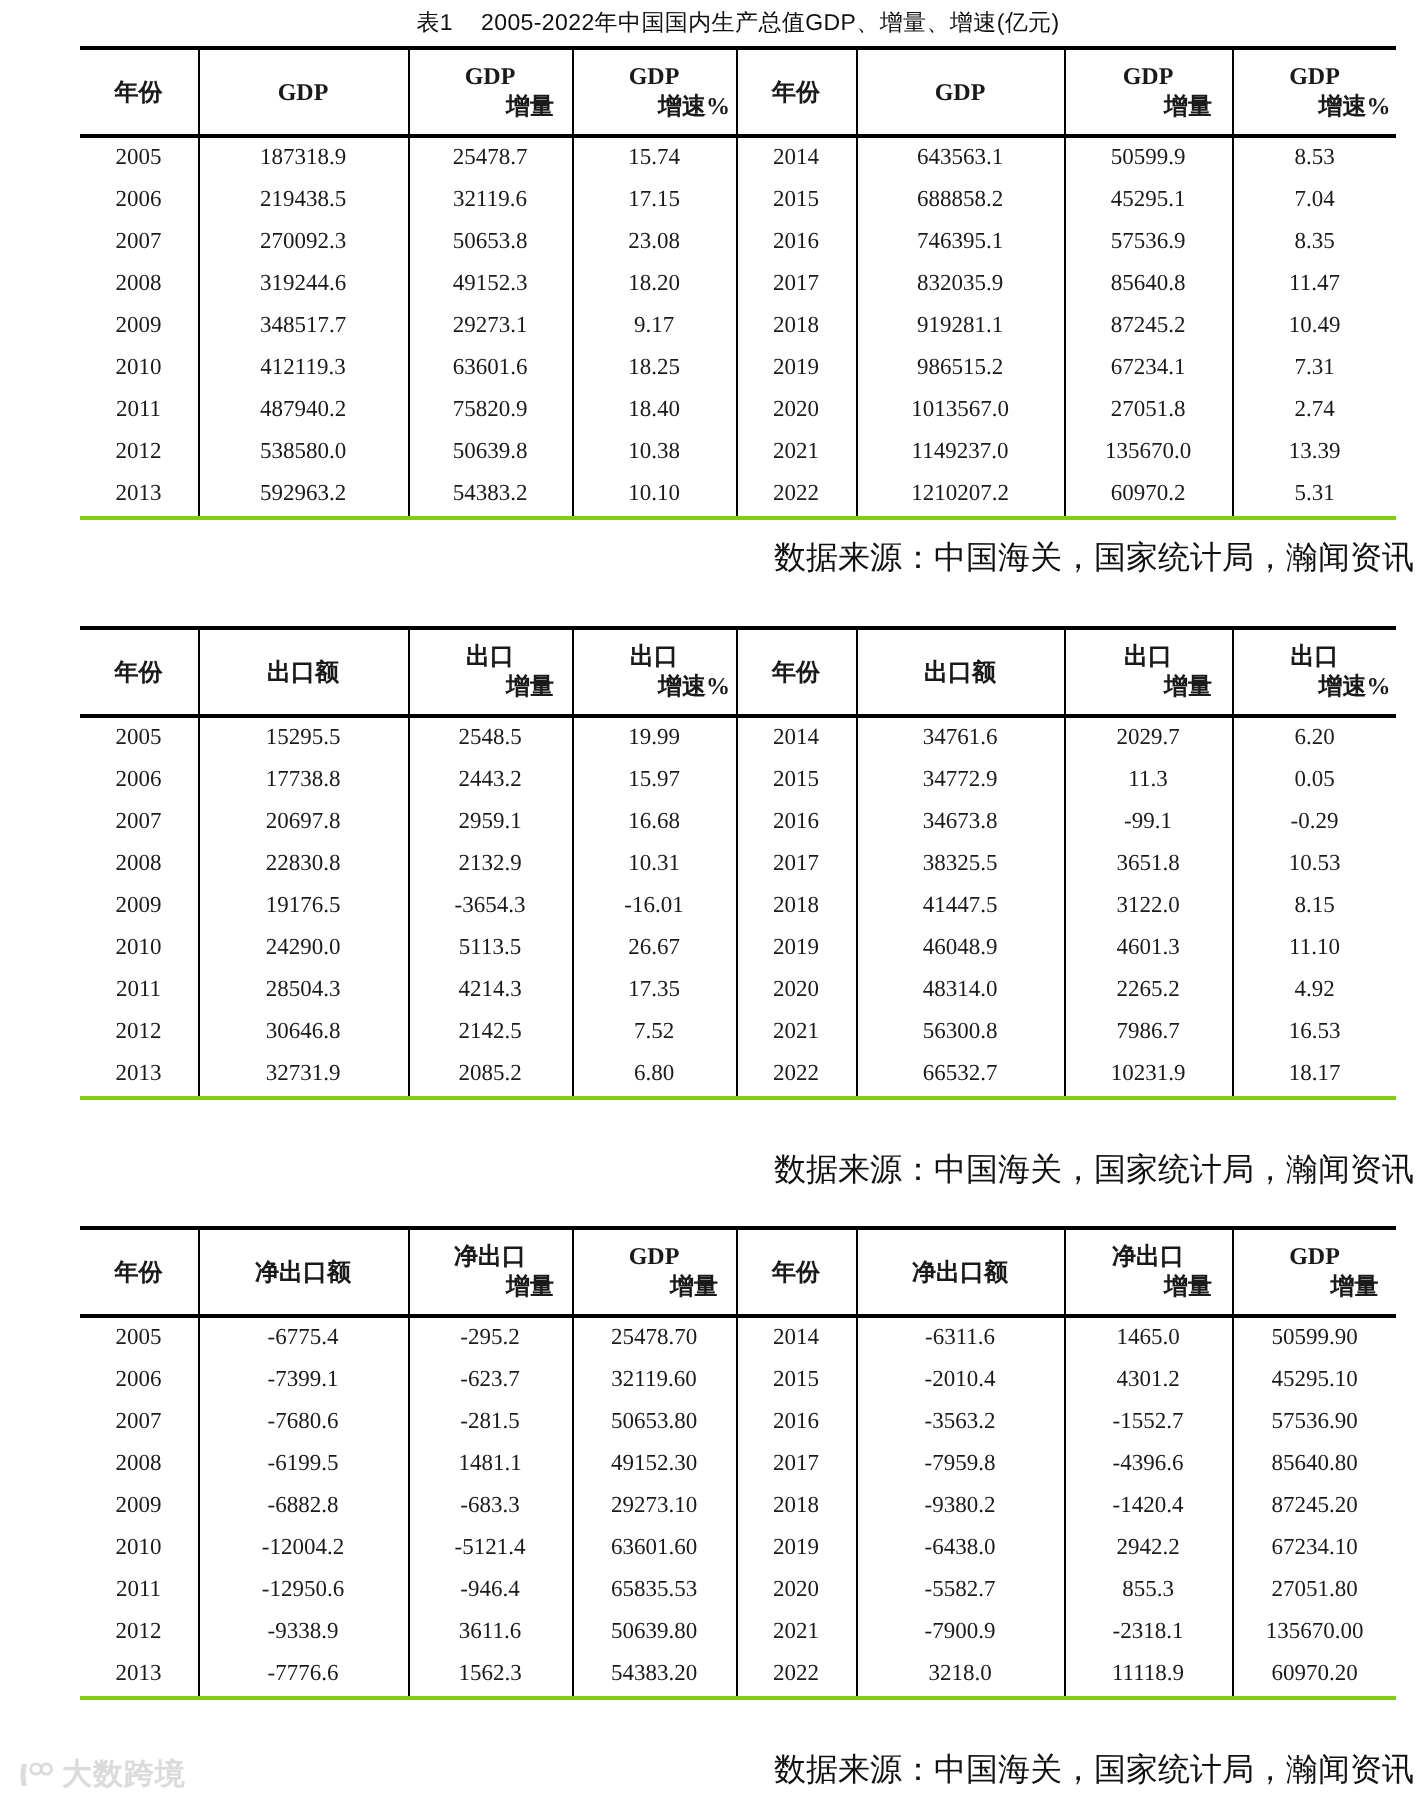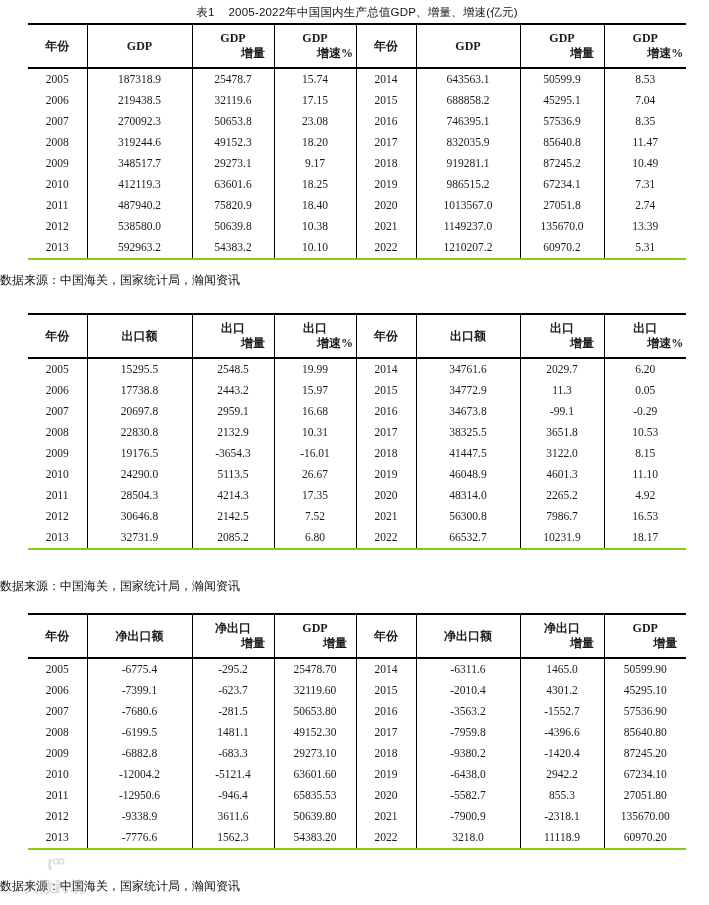--- a/index.html
+++ b/index.html
@@ -15,21 +15,21 @@
     color: #000000;
     overflow: hidden;
   }
   .page {
     position: relative;
     width: 709px;
     height: 905px;
   }
   .tbl-block {
     position: absolute;
-    left: 28px;
+    left: 40px;
     width: 658px;
   }
   .tbl-title {
     text-align: center;
     font-size: 11.5px;
     line-height: 16px;
     letter-spacing: 0.2px;
     color: #111;
     margin-bottom: 3px;
     white-space: nowrap;
@@ -81,37 +81,36 @@
     border-left: none;
   }
   table.data th:last-child,
   table.data td:last-child {
     border-right: none;
   }
   .src-note {
     position: absolute;
     left: 0;
     width: 707px;
-    text-align: left;
-    font-size: 12px;
+    text-align: right;
+    font-size: 16px;
     line-height: 16px;
     color: #111;
     font-family: "Liberation Sans", "DejaVu Sans", sans-serif;
   }
   
   .watermark {
     position: absolute;
-    left: 24px;
+    left: 8px;
     bottom: 8px;
     display: flex;
     align-items: center;
     gap: 4px;
     opacity: 0.30;
     user-select: none;
-    flex-direction: column;
   }
   .watermark .wm-logo {
     width: 19px;
     height: 19px;
     position: relative;
   }
   .watermark .wm-text {
     font-family: "DejaVu Sans", "Liberation Sans", sans-serif;
     font-size: 15px;
     font-weight: bold;

